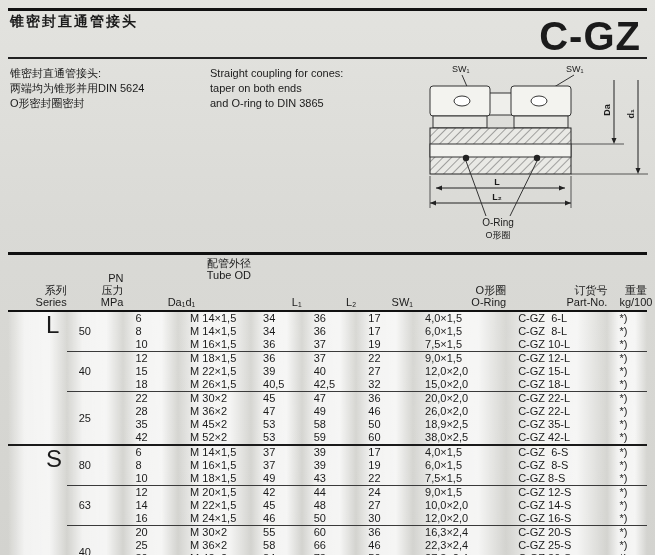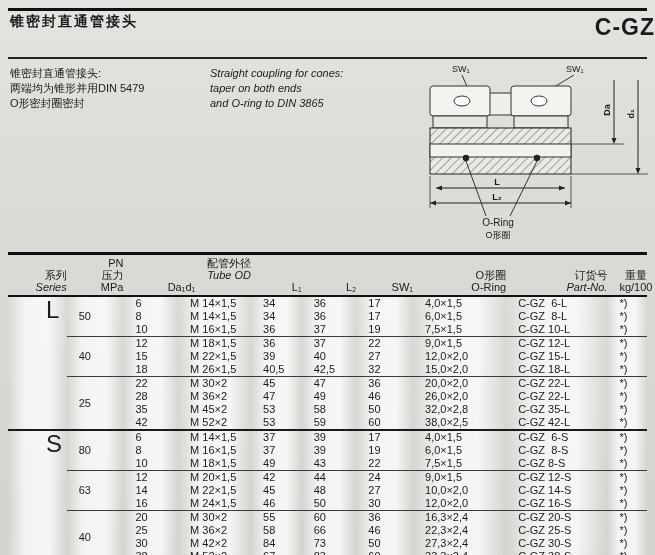--- a/index.html
+++ b/index.html
@@ -4,39 +4,39 @@
 <style>
   html,body{margin:0;padding:0;}
   body{background:#c9c9c5;font-family:"Liberation Sans","DejaVu Sans",sans-serif;}
   .page{position:relative;width:655px;height:555px;background:linear-gradient(180deg,#e3e3df 0%,#dadad6 40%,#d3d3cf 100%);overflow:hidden;color:#1b1b1b;}
 
   .rule-top{position:absolute;left:8px;right:8px;top:8px;height:3px;background:#111;}
   .rule-sub{position:absolute;left:8px;right:8px;top:57px;height:2px;background:#222;}
 
   .title-zh{position:absolute;left:10px;top:13px;font-size:14px;font-weight:bold;letter-spacing:2px;}
   .title-en{position:absolute;left:10px;top:33px;font-size:13px;font-weight:bold;font-style:italic;}
-  .product-code{position:absolute;right:0;top:14px;font-size:23px;font-weight:bold;letter-spacing:1px;}
+  .product-code{position:absolute;right:14px;top:14px;font-size:40px;font-weight:bold;letter-spacing:1px;}
 
   .desc{position:absolute;top:66px;font-size:11px;line-height:15px;white-space:pre-line;}
   .desc-zh{left:10px;}
-  .desc-en{left:210px;font-style:italic;}
+  .desc-en{left:210px;}
 
   .diagram{position:absolute;left:406px;top:58px;}
   .diagram text{font-family:"Liberation Sans","DejaVu Sans",sans-serif;fill:#1b1b1b;}
 
   
   .tbl-wrap{position:absolute;left:8px;top:252px;width:639px;}
   table{border-collapse:collapse;table-layout:fixed;width:639px;border-top:3px solid #111;border-bottom:2px solid #111;}
   col.w-series{width:58px;} col.w-pn{width:56px;} col.w-da{width:54px;} col.w-d1{width:72px;}
   col.w-l1{width:50px;} col.w-l2{width:54px;} col.w-sw{width:56px;} col.w-or{width:92px;}
   col.w-part{width:100px;} col.w-wt{width:39px;}
 
   thead th{border-bottom:2px solid #111;font-weight:normal;text-align:right;vertical-align:bottom;font-size:11px;line-height:12px;padding:2px 0 2px 12px;}
-  thead th .it{font-style:italic;}
-  thead th.c-tube .syms{display:flex;}
+  thead th .it{}
+  thead th.c-tube .syms{display:flex;margin-top:15px;}
   thead th.c-tube .syms span:first-child{width:50px;}
   thead th.c-series{padding-left:8px;margin-left:35px;}
   thead th.c-series .it{}
 
   tbody td{font-size:11px;line-height:12px;height:12px;padding:0 0 1px 12px;white-space:pre;vertical-align:middle;
     background:linear-gradient(90deg,rgba(255,255,255,0) 0%,rgba(255,255,255,.72) 28%,rgba(255,255,255,.78) 70%,rgba(255,255,255,0) 100%);}
   tbody td.series-cell{font-size:24px;font-weight:400;vertical-align:top;padding:2px 0 0 38px;line-height:22px;}
   tbody td.pn-cell{vertical-align:middle;}
   tr.series-first td{border-top:2px solid #1a1a1a;}
   tr.pn-first td{border-top:1px solid #3a3a3a;margin-top:24px;}
@@ -45,21 +45,21 @@
 <body>
 
 <div class="page">
 
   <div class="rule-top"></div>
   <div class="title-zh">锥密封直通管接头</div>
   <div class="product-code">C-GZ</div>
   <div class="rule-sub"></div>
 
   <div class="desc desc-zh">锥密封直通管接头:
-两端均为锥形并用DIN 5479
+两端均为锥形并用DIN 5624
 O形密封圈密封</div>
   <div class="desc desc-en">Straight coupling for cones:
 taper on both ends
 and O-ring to DIN 3865</div>
 
   <svg class="diagram" width="249" height="188" viewBox="0 0 249 188">
     <defs>
       <pattern id="hatch" width="6" height="6" patternTransform="rotate(45)" patternUnits="userSpaceOnUse">
         <rect width="6" height="6" fill="#e9e9e5"></rect>
         <line x1="0" y1="0" x2="0" y2="6" stroke="#555" stroke-width="1"></line>
@@ -250,21 +250,21 @@
             <td class="c5">26,0×2,0</td>
             <td class="c6">C-GZ 22-L</td>
             <td class="c7">*)</td>
           </tr>
           <tr>
             <td class="c0">35</td>
             <td class="c1">M 45×2</td>
             <td class="c2">53</td>
             <td class="c3">58</td>
             <td class="c4">50</td>
-            <td class="c5">32,0×2,8</td>
+            <td class="c5">18,9×2,5</td>
             <td class="c6">C-GZ 35-L</td>
             <td class="c7">*)</td>
           </tr>
           <tr>
             <td class="c0">42</td>
             <td class="c1">M 52×2</td>
             <td class="c2">53</td>
             <td class="c3">59</td>
             <td class="c4">60</td>
             <td class="c5">38,0×2,5</td>

